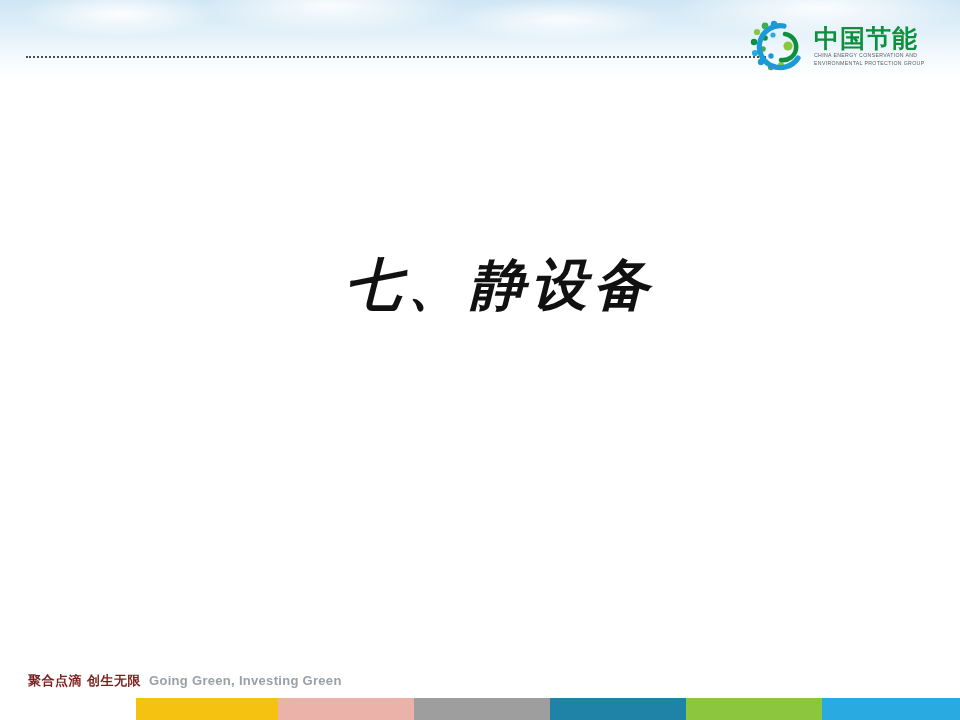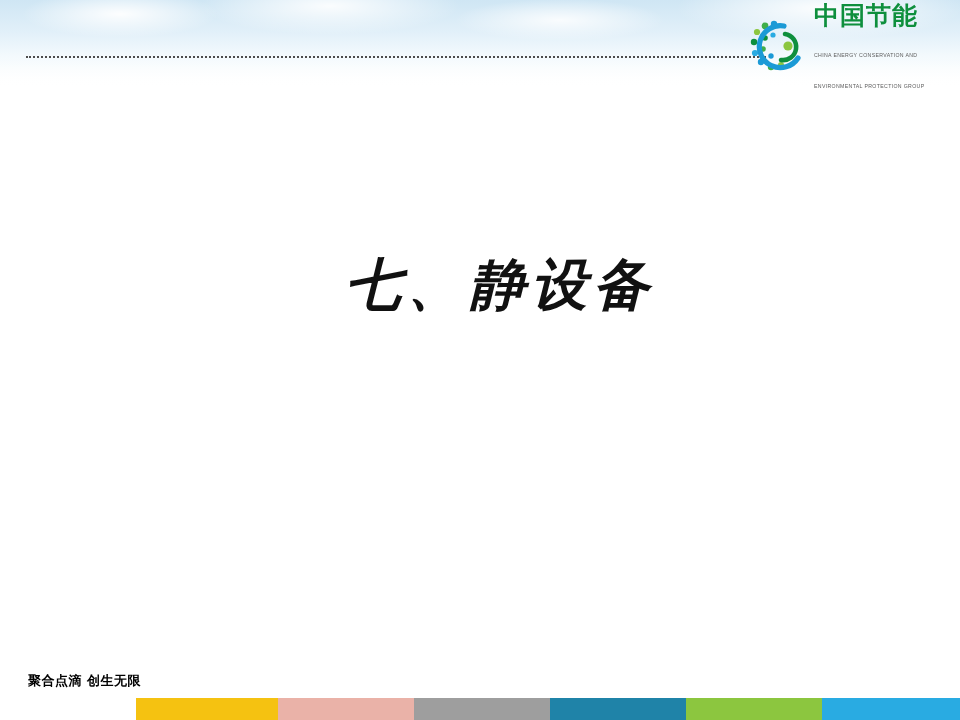--- a/index.html
+++ b/index.html
@@ -65,21 +65,20 @@
   .logo-mark {
     width: 58px;
     height: 52px;
     flex: 0 0 auto;
   }
   .logo-text {
     display: flex;
     flex-direction: column;
     justify-content: flex-start;
     line-height: 1;
-    gap: 23px;
   }
   .logo-cn {
     font-size: 25px;
     font-weight: bold;
     color: #0e8f3d;
     letter-spacing: 1px;
     font-family: "DejaVu Sans", sans-serif;
   }
   .logo-en1, .logo-en2 {
     font-size: 5.2px;
@@ -110,21 +109,21 @@
     left: 28px;
     bottom: 30px;
     display: flex;
     align-items: baseline;
     gap: 8px;
     white-space: nowrap;
   }
   .slogan-cn {
     font-size: 13px;
     font-weight: bold;
-    color: #000000;
+    color: #7f1d1d;
     font-family: "DejaVu Sans", sans-serif;
     letter-spacing: 0.5px;
   }
   .slogan-en {
     font-size: 13px;
     font-weight: bold;
     color: #9aa0a6;
     font-family: "Liberation Sans", sans-serif;
     letter-spacing: 0.3px;
   }
@@ -173,20 +172,21 @@
       <div class="logo-cn">中国节能</div>
       <div class="logo-en1">CHINA ENERGY CONSERVATION AND</div>
       <div class="logo-en2">ENVIRONMENTAL PROTECTION GROUP</div>
     </div>
   </div>
 
   <div class="slide-title">七、静设备</div>
 
   <div class="footer-slogan">
     <span class="slogan-cn">聚合点滴 创生无限</span>
+    <span class="slogan-en">Going Green, Investing Green</span>
   </div>
 
   <div class="color-bar">
       <div class="color-seg" style="width: 136px; background: rgb(255, 255, 255);"></div>
       <div class="color-seg" style="width: 142px; background: rgb(245, 194, 17);"></div>
       <div class="color-seg" style="width: 136px; background: rgb(234, 178, 168);"></div>
       <div class="color-seg" style="width: 136px; background: rgb(158, 158, 158);"></div>
       <div class="color-seg" style="width: 136px; background: rgb(31, 131, 168);"></div>
       <div class="color-seg" style="width: 136px; background: rgb(140, 198, 63);"></div>
       <div class="color-seg" style="width: 138px; background: rgb(41, 171, 226);"></div>

